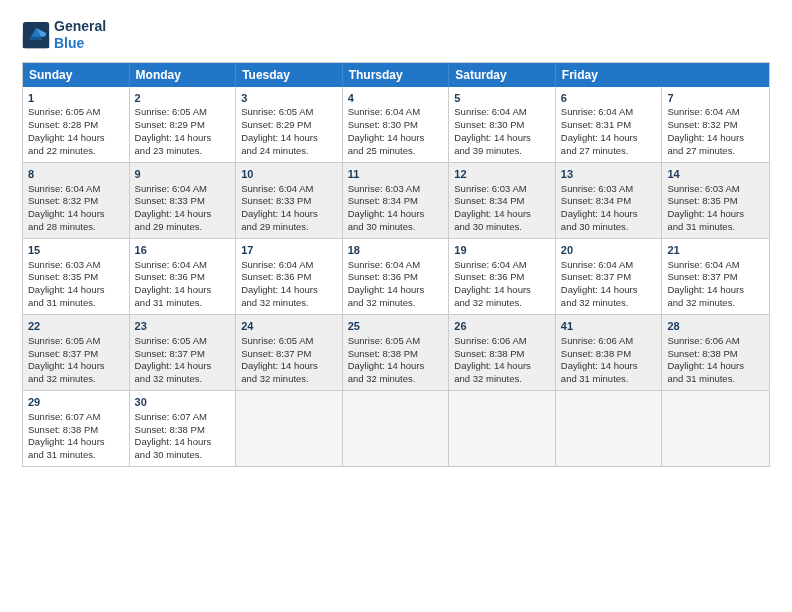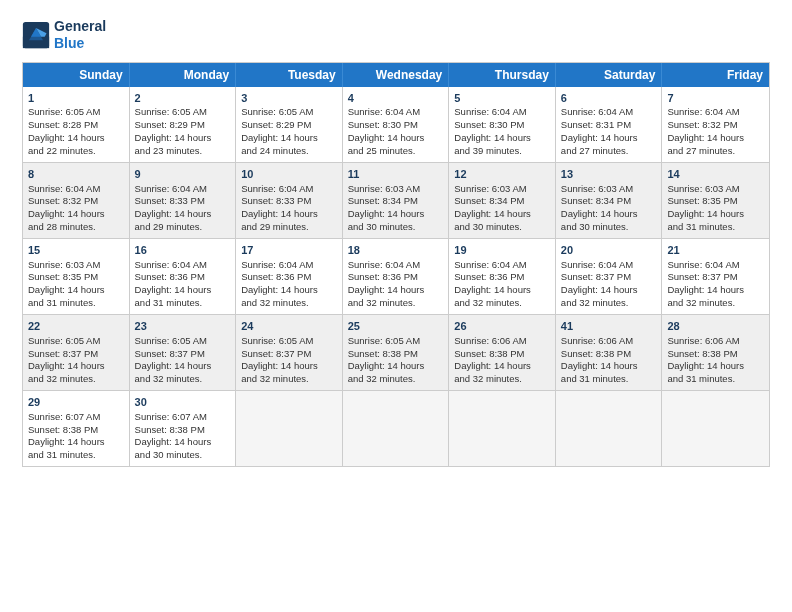--- a/index.html
+++ b/index.html
@@ -61,21 +61,21 @@
     }
     .cal-header {
       display: grid;
       grid-template-columns: repeat(7, 1fr);
       background: #2176c7;
     }
     .cal-header-cell {
       color: #fff;
       font-size: 12px;
       font-weight: bold;
-      text-align: right;
+      text-align: left;
       padding: 5px 6px;
       border-right: 1px solid #3a8ad4;
     }
     .cal-header-cell:last-child { border-right: none; }
     .cal-body {
       flex: 1;
       display: flex;
       flex-direction: column;
     }
     .cal-row {
@@ -126,21 +126,20 @@
       <div class="month-title"></div>
       <div class="subtitle"></div>
     </div>
   </div>
 
   <div class="calendar">
     <div class="cal-header" id="cal-header-row">
         <div class="cal-header-cell">Sunday</div>
         <div class="cal-header-cell">Monday</div>
         <div class="cal-header-cell">Tuesday</div>
-        <div class="cal-header-cell">Wednesday</div>
         <div class="cal-header-cell">Thursday</div>
         <div class="cal-header-cell">Saturday</div>
         <div class="cal-header-cell">Friday</div>
       </div>
     <div class="cal-body" id="cal-body">
         <div class="cal-row">
           <div class="cal-cell">
             <span class="day-num">1</span>
             <div>Sunrise: 6:05 AM</div>
             <div>Sunset: 8:28 PM</div>

